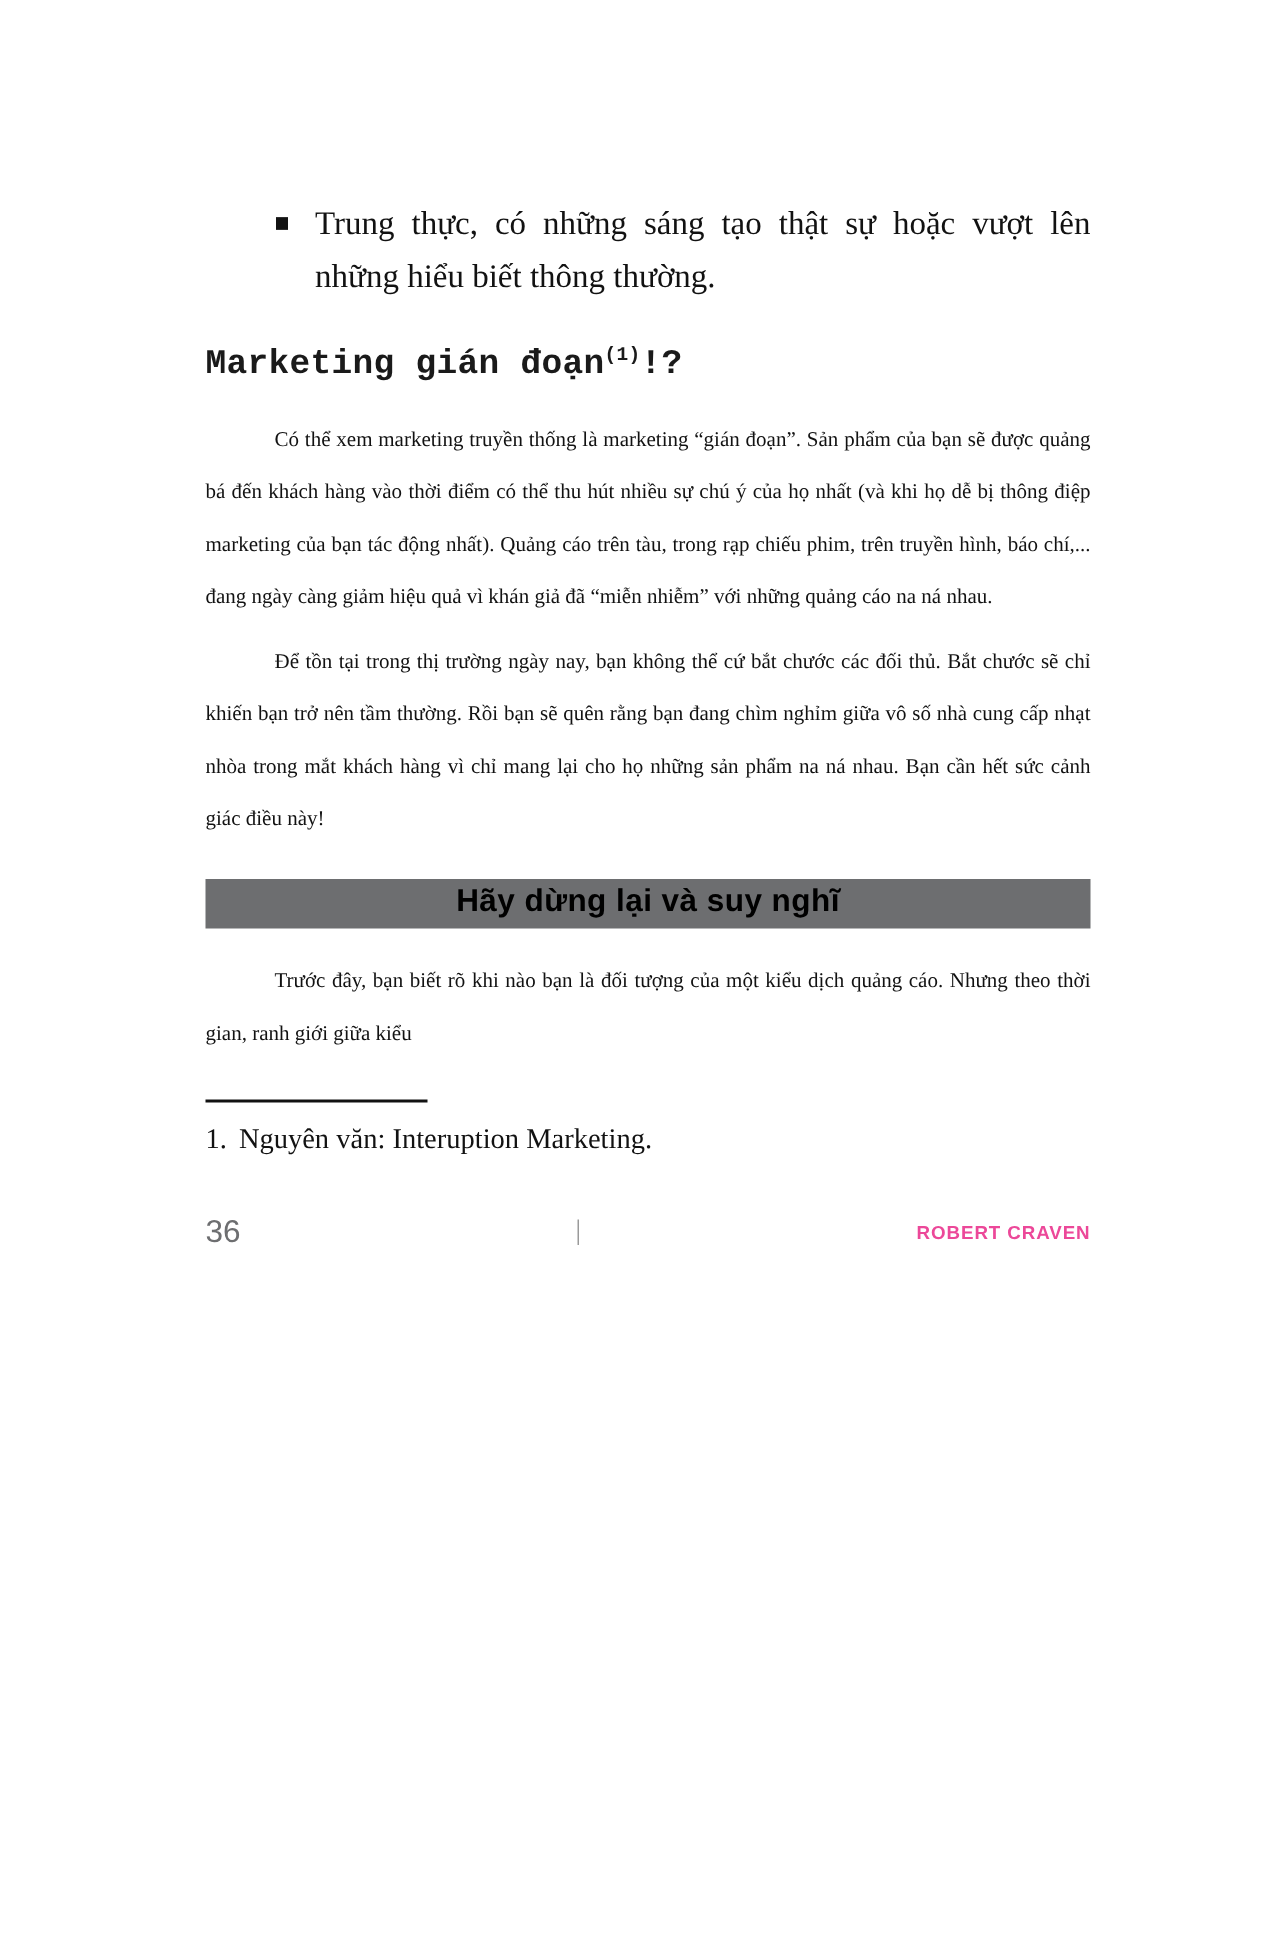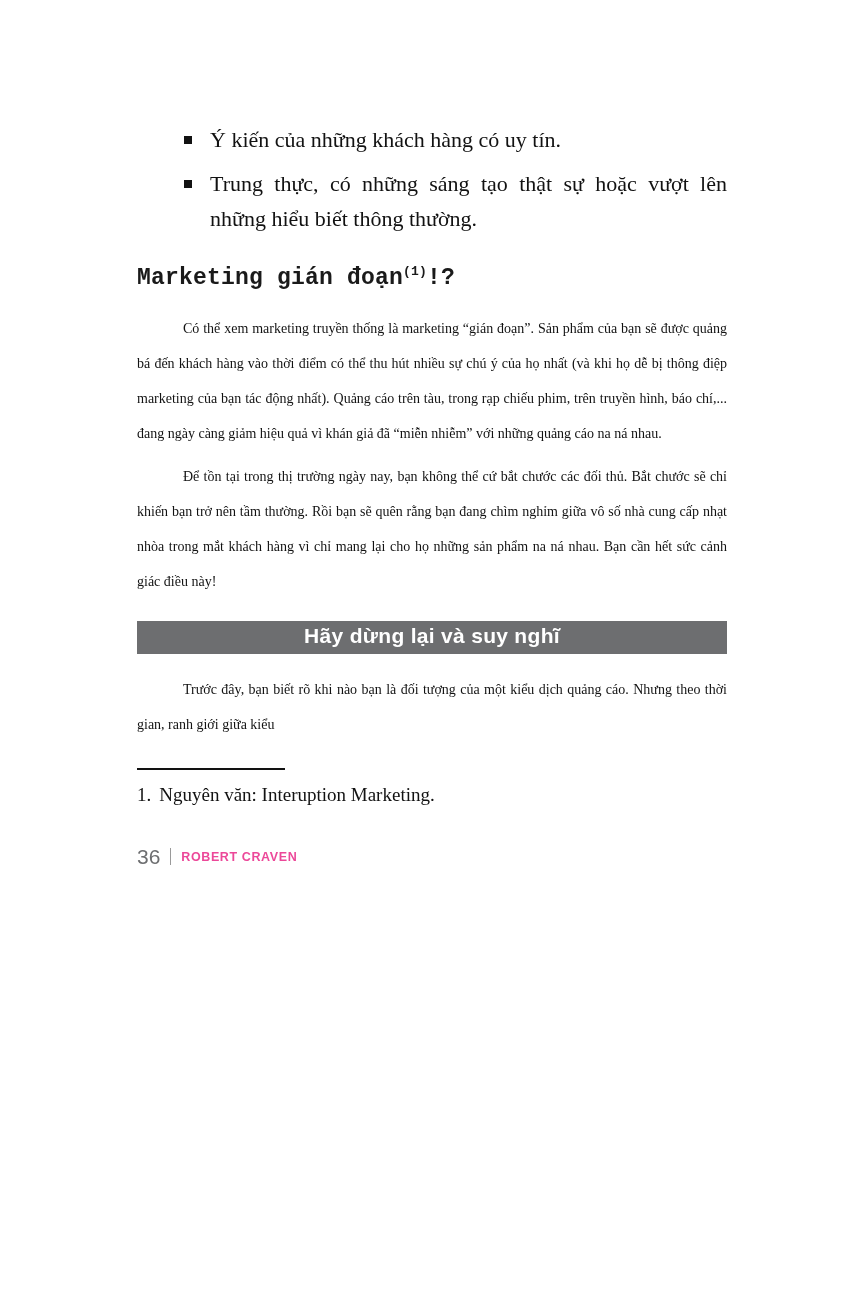--- a/index.html
+++ b/index.html
@@ -47,21 +47,21 @@
   .para {
     font-size: 14px;
     line-height: 35px;
     text-align: justify;
     text-indent: 46px;
     margin: 0 0 8px 0;
   }
 
   .callout {
     background: #6d6e70;
-    color: #ffffff;
+    color: #000000;
     font-family: "Liberation Sans", sans-serif;
     font-weight: bold;
     font-size: 21px;
     text-align: center;
     padding: 3px 0 6px 0;
     margin: 22px 0 18px 0;
     letter-spacing: 0.3px;
   }
 
   .footnote-rule {
@@ -75,20 +75,21 @@
     line-height: 24px;
     margin-top: 13px;
   }
   .footnote .fn-num { margin-right: 8px; }
 
   .footer {
     margin-top: 38px;
     display: flex;
     align-items: center;
     font-family: "Liberation Sans", sans-serif;
+    justify-content: space-between;
   }
   .footer .pagenum { font-size: 21px; color: #6d6e70; }
   .footer .divider {
     width: 1px;
     height: 17px;
     background: #9a9a9a;
     margin: 0 10px;
   }
   .footer .author {
     font-size: 12.5px;
@@ -99,21 +100,20 @@
 </style>
 </head>
 <body>
 
 <div class="page">
   <div class="content">
 
     <ul class="bullets">
       <li class="bullet-item">
         <span class="bullet-marker"></span>
-        <span>Ý kiến của những khách hàng có uy tín.</span>
       </li>
       <li class="bullet-item">
         <span class="bullet-marker"></span>
       </li>
       <li class="bullet-item">
         <span class="bullet-marker"></span>
         <span>Trung thực, có những sáng tạo thật sự hoặc vượt lên những hiểu biết thông thường.</span>
       </li>
     </ul>
 

